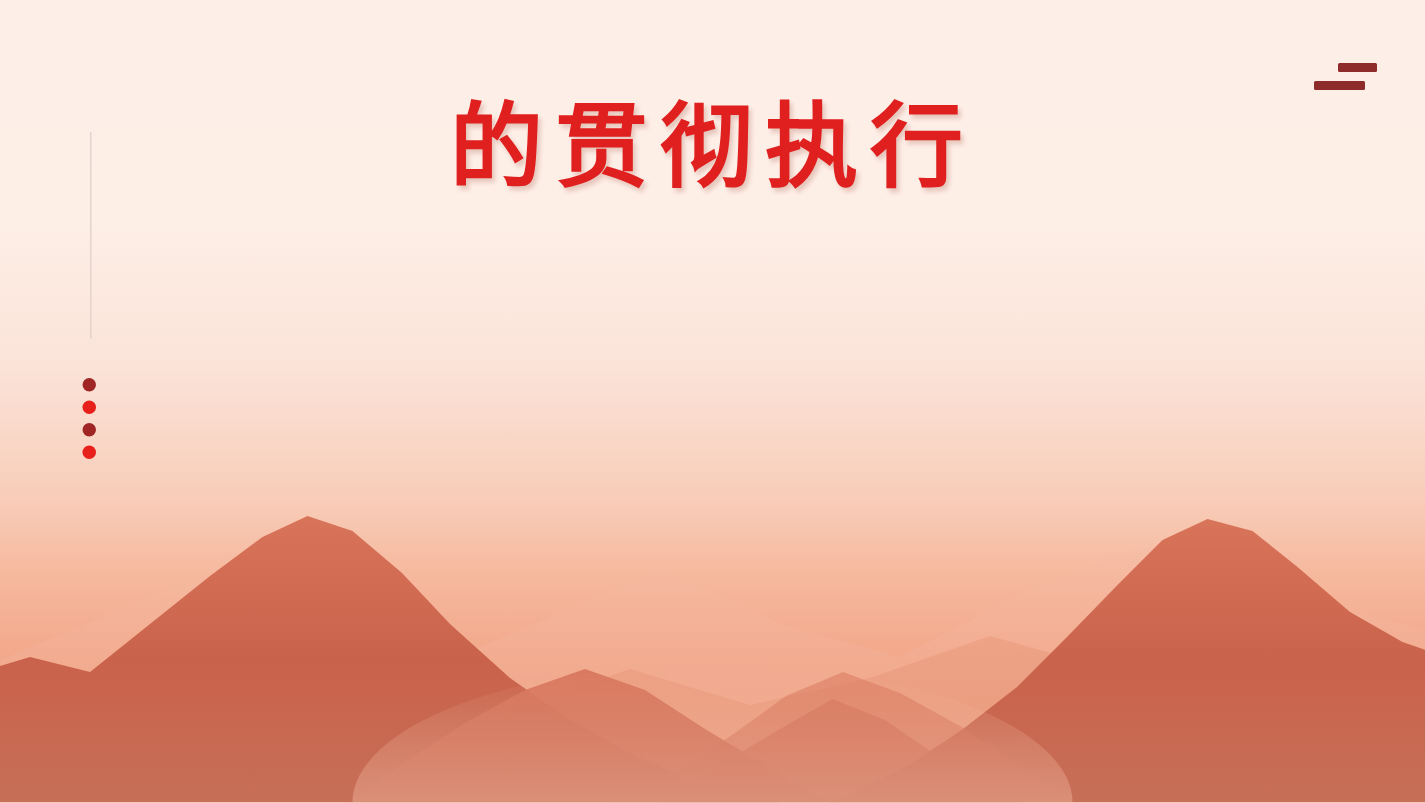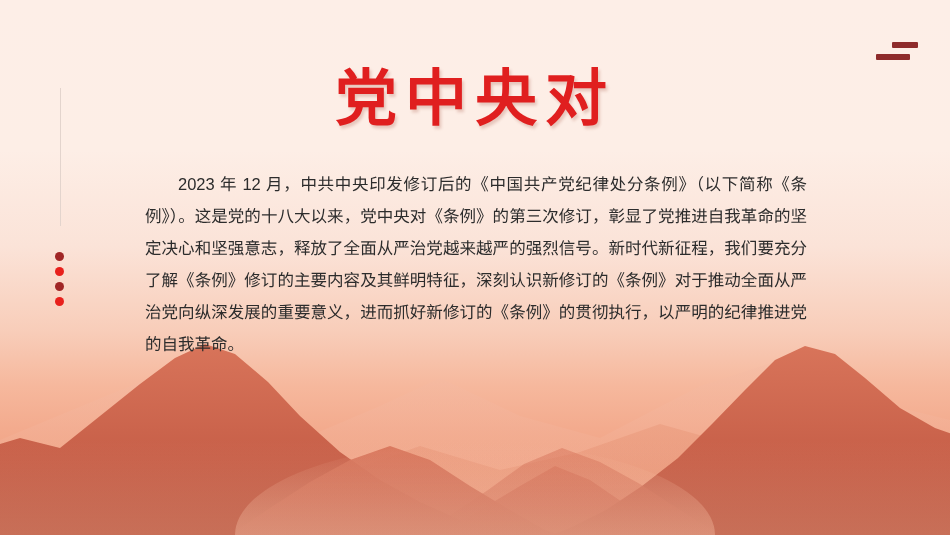--- a/index.html
+++ b/index.html
@@ -124,17 +124,16 @@
 
   <div class="v-rule"></div>
 
   <div class="dot-stack">
     <div class="dot d1"></div>
     <div class="dot d2"></div>
     <div class="dot d3"></div>
     <div class="dot d4"></div>
   </div>
 
-  <div class="title">党中央对</div>
+  <div class="title">的贯彻执行</div>
 
-  <div class="body-copy">2023 年 12 月，中共中央印发修订后的《中国共产党纪律处分条例》（以下简称《条例》）。这是党的十八大以来，党中央对《条例》的第三次修订，彰显了党推进自我革命的坚定决心和坚强意志，释放了全面从严治党越来越严的强烈信号。新时代新征程，我们要充分了解《条例》修订的主要内容及其鲜明特征，深刻认识新修订的《条例》对于推动全面从严治党向纵深发展的重要意义，进而抓好新修订的《条例》的贯彻执行，以严明的纪律推进党的自我革命。</div>
 
 </div>
 
 </body></html>

